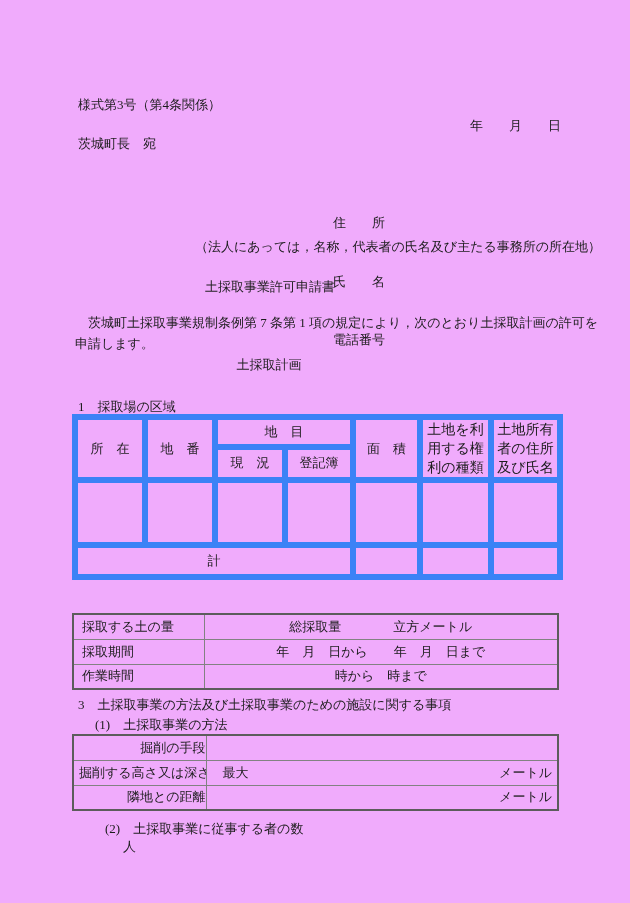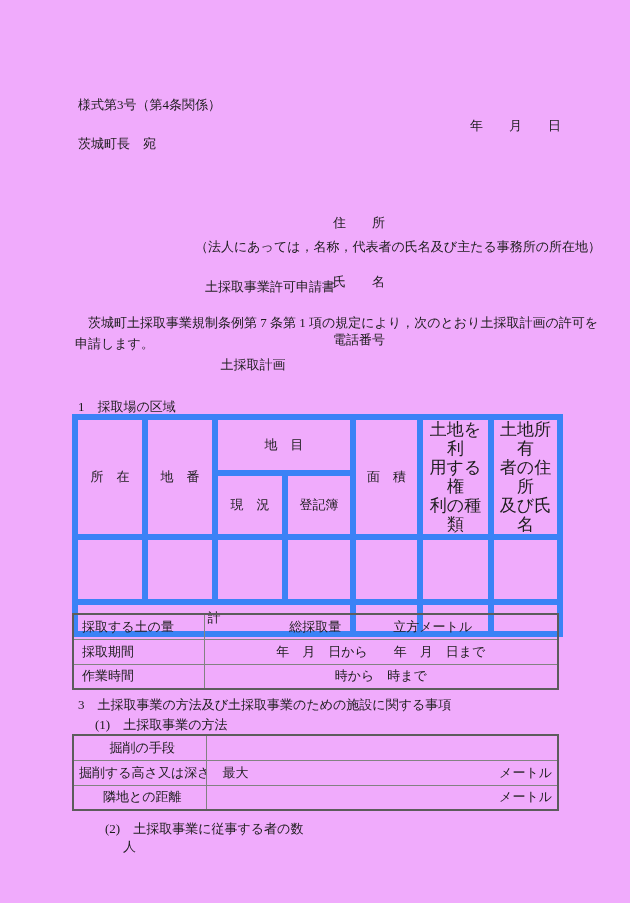--- a/index.html
+++ b/index.html
@@ -21,51 +21,51 @@
   .addressee   { left: 78px;  top: 135px; }
 
   .applicant-block { left: 333px; top: 176px; }
   .applicant-block div { line-height: 22px; white-space: pre; }
 
   .corporate-note { left: 195px; top: 238px; }
 
   .doc-title { left: 0; top: 278px; width: 540px; text-align: center; }
   .stmt-line1 { left: 88px; top: 314px; }
   .stmt-line2 { left: 75px; top: 335px; }
-  .subtitle  { left: 0; top: 356px; width: 506px; text-align: center; }
+  .subtitle  { left: 16px; top: 356px; width: 506px; text-align: center; }
 
   .heading1 { left: 78px; top: 398px; }
   .heading2 { left: 78px; top: 592px; }
   .heading3 { left: 78px; top: 696px; }
   .sub1     { left: 95px; top: 716px; }
   .sub2     { left: 92px; top: 802px; }
   .sub2 .unit { margin-left: 18px; }
 
   table { border-collapse: collapse; table-layout: fixed; position: absolute; }
   td { vertical-align: middle; padding: 0; }
 
   
   .t1 { left: 72px; top: 414px; width: 485px; border: 2px solid #5c5c5c; }
   .t1 td { border: 6px solid #3b82f6; text-align: center; }
   .t1 .r1 td { height: 23px; }
   .t1 .r2 td { height: 27px; text-align: center; }
   .t1 .body td { height: 65px; }
   .t1 .total td { height: 32px; }
-  .t1 .ml { white-space: pre-line; line-height: 19px; font-size: 17px; }
+  .t1 .ml { white-space: pre-line; line-height: 19px; font-size: 14px; }
 
   
   .t2 { left: 72px; top: 613px; width: 485px; border: 2px solid #5c5c5c; padding-left: 8px; }
   .t2 td { border: 1px solid #828282; height: 25px; }
   .t2 .lbl { text-align: left; padding-left: 8px; white-space: pre; }
   .t2 .val { text-align: center; white-space: pre; }
 
   
   .t3 { left: 72px; top: 734px; width: 485px; border: 2px solid #5c5c5c; }
   .t3 td { border: 1px solid #828282; height: 25px; }
-  .t3 .lbl { text-align: center; padding-left: 5px; white-space: nowrap; overflow: hidden; }
+  .t3 .lbl { text-align: right; padding-left: 5px; white-space: nowrap; overflow: hidden; }
   .t3 .valwrap { display: flex; justify-content: space-between; align-items: flex-end; }
   .t3 .vleft  { padding-left: 16px; white-space: pre; }
   .t3 .vright { padding-right: 5px; white-space: pre; }
 </style>
 </head>
 <body>
 
 <div class="page">
 
   <div class="abs form-number">様式第3号（第4条関係）</div>

